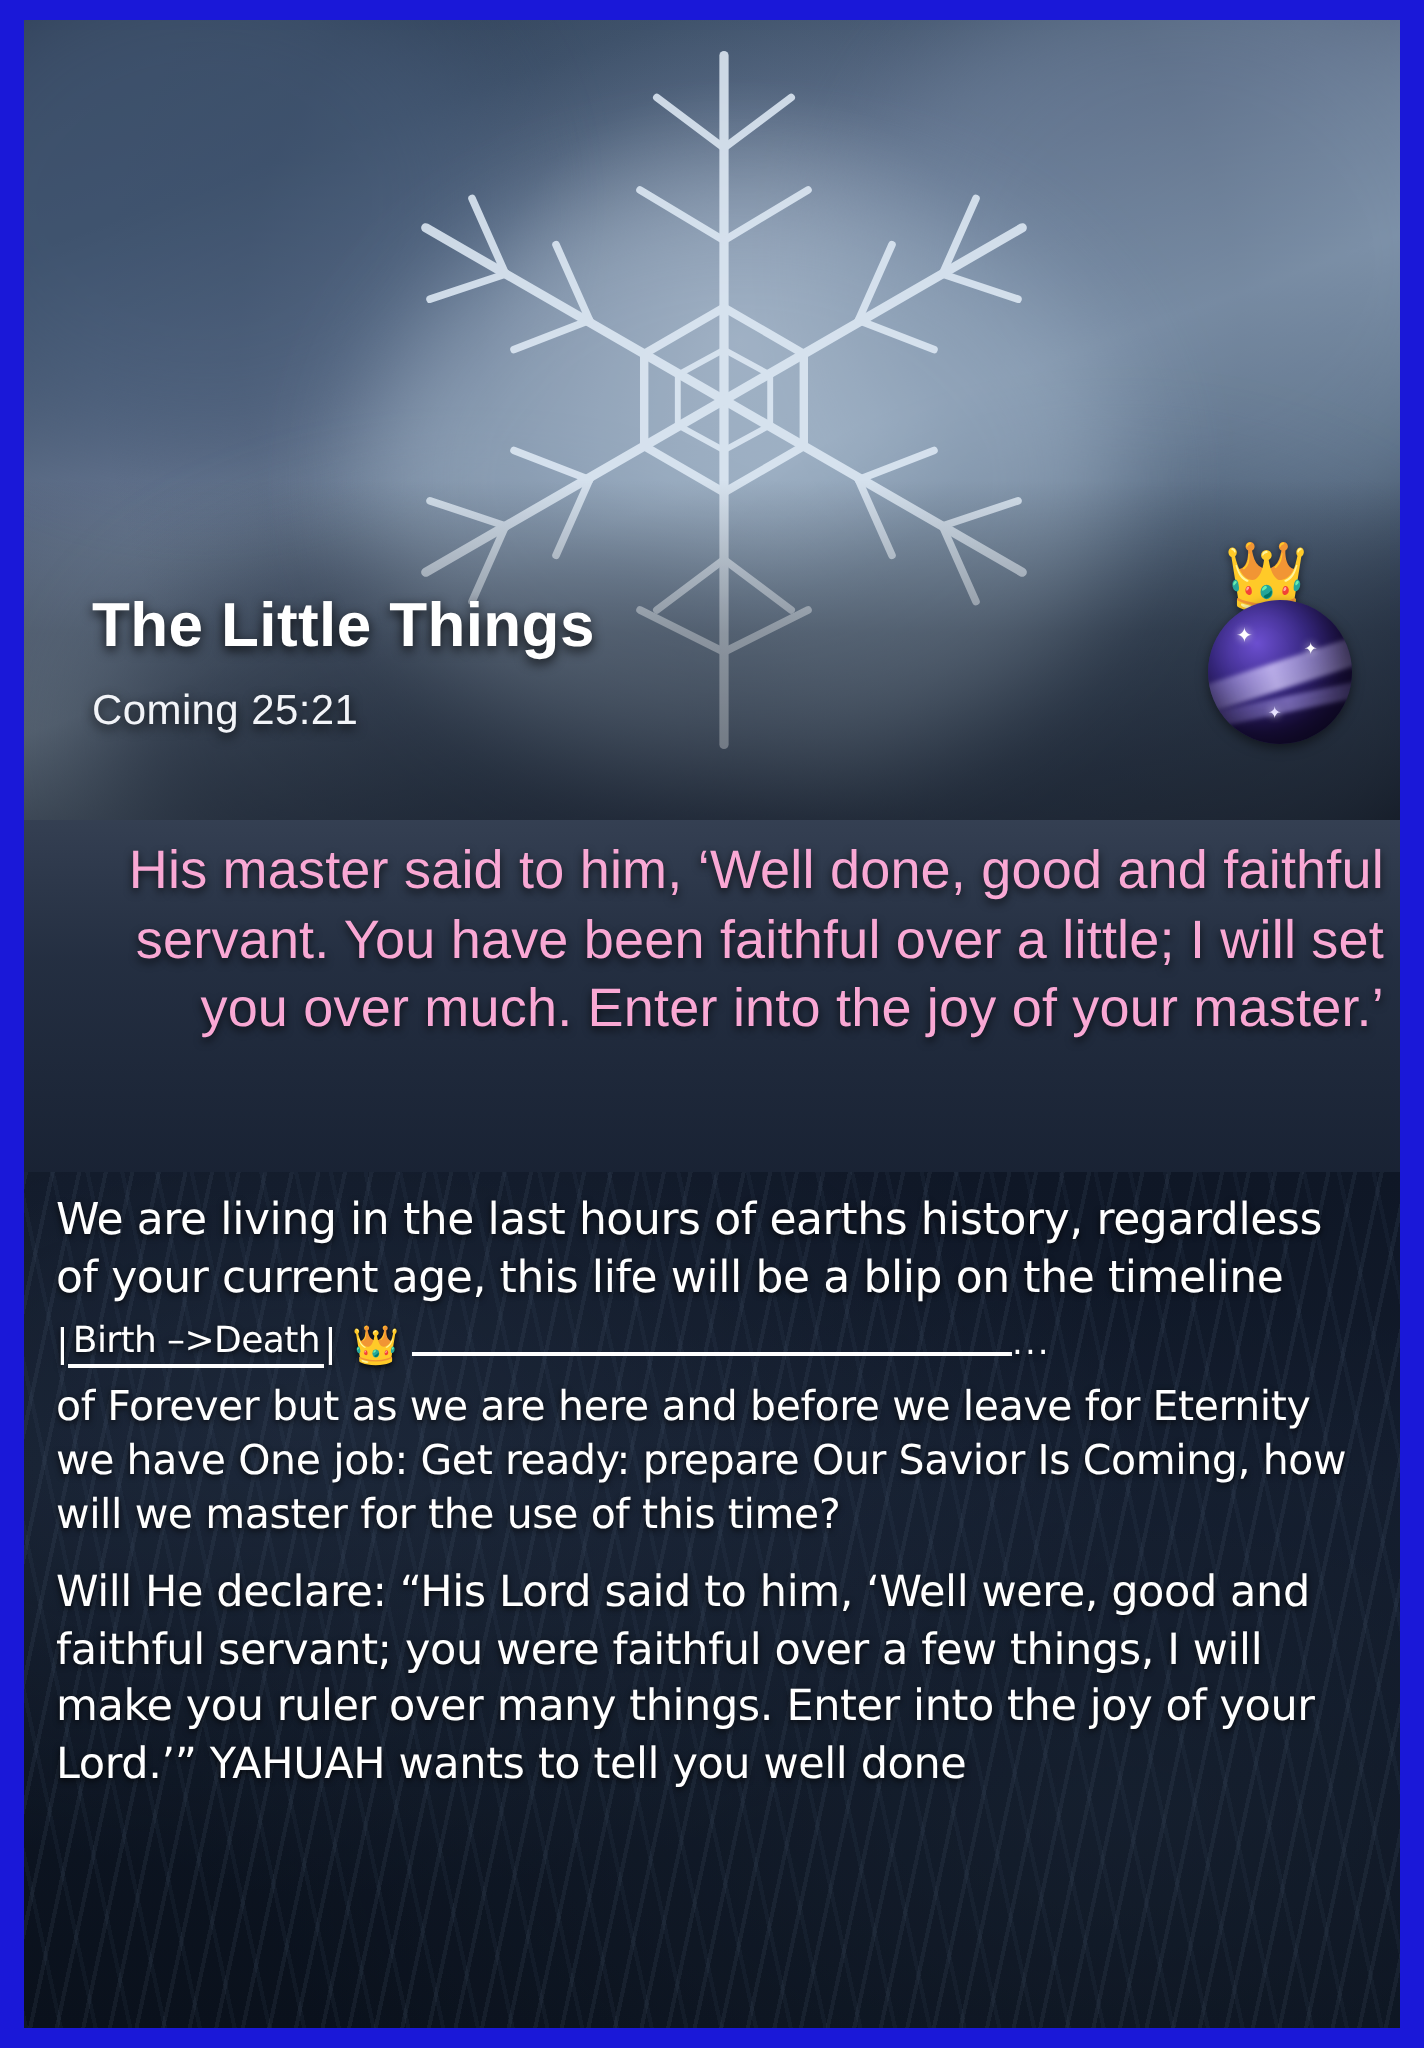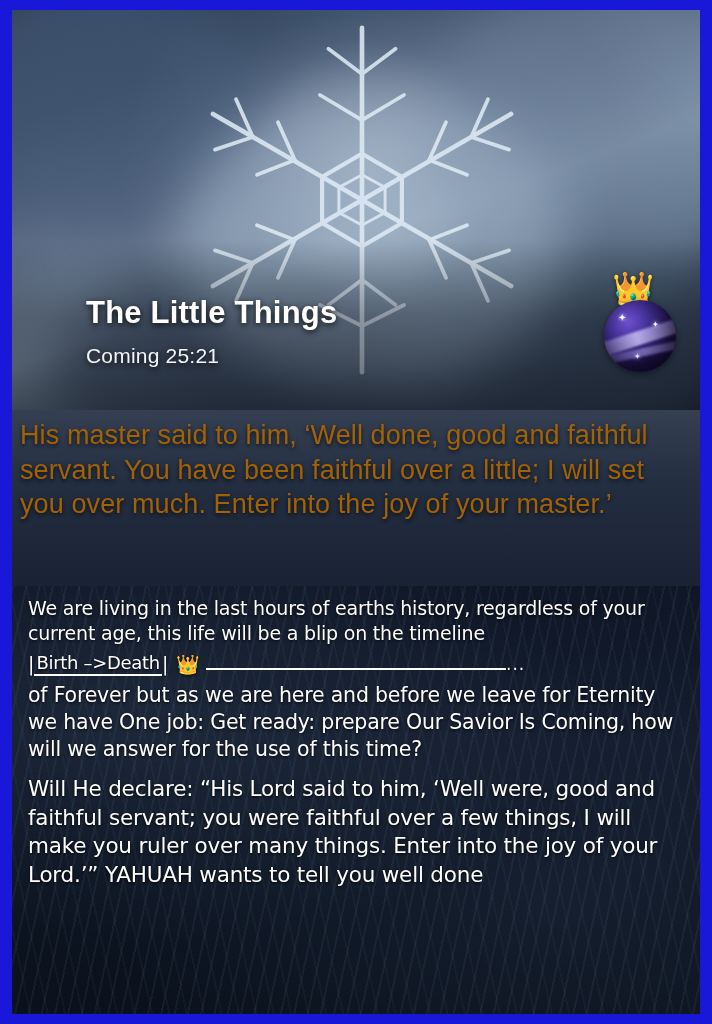--- a/index.html
+++ b/index.html
@@ -73,21 +73,20 @@
     height: 170px;
     background: linear-gradient(to bottom, rgba(10,14,22,0) 0%, rgba(10,14,22,0.35) 45%, rgba(12,16,24,0.55) 100%);
   }
 
   .title-block {
     position: absolute;
     left: 34px;
     top: 286px;
     z-index: 5;
     text-shadow: 0 2px 6px rgba(0,0,0,.85);
-    margin-left: 40px;
   }
   .title-main {
     color: #ffffff;
     font-size: 31px;
     font-weight: bold;
     letter-spacing: .2px;
     line-height: 1.1;
   }
   .title-ref {
     margin-top: 14px;
@@ -161,24 +160,24 @@
     overflow: hidden;
   }
   .verse-bg {
     position: absolute;
     inset: 0;
     background:
       linear-gradient(180deg, rgba(58,70,90,.85) 0%, rgba(40,52,72,.8) 40%, rgba(26,36,54,.88) 100%);
   }
   .verse-text {
     position: relative;
-    color: #a16207;
+    color: #f9a8d4;
     font-size: 27px;
     line-height: 1.28;
-    text-align: left;
+    text-align: right;
     padding: 8px 8px 0 8px;
     text-shadow: 0 2px 4px rgba(0,0,0,.7);
     letter-spacing: .1px;
   }
 
   
   .lower {
     position: absolute;
     left: 0;
     top: 576px;
@@ -204,21 +203,21 @@
     color: #ffffff;
     font-family: "DejaVu Sans", sans-serif;
   }
   .para {
     font-size: 20.5px;
     line-height: 1.32;
     letter-spacing: -0.2px;
     text-shadow: 0 1px 3px rgba(0,0,0,.85);
     margin: 0 0 6px 0;
   }
-  .para.p1 { font-size: 19px; }
+  .para.p1 { font-size: 22px; }
   .para.p3 { margin-top: 6px; }
   .para.p4 { margin-top: 12px; font-size: 21.5px; line-height: 1.33; }
 
   .timeline-row {
     display: flex;
     align-items: center;
     font-size: 19px;
     margin: 4px 0 2px 0;
     white-space: nowrap;
     text-shadow: 0 1px 3px rgba(0,0,0,.85);
@@ -322,19 +321,19 @@
 
         <div class="timeline-row">
           <span class="tl-bar">|</span>
           <span class="tl-label">Birth –&gt;Death</span>
           <span class="tl-bar">|</span>
           <span class="tl-crown">👑</span>
           <span class="tl-line"></span>
           <span class="tl-dots">...</span>
         </div>
 
-        <p class="para p3">of  Forever but as we are here and before we leave for Eternity we have One job: Get ready: prepare Our Savior Is Coming, how will we answer for the use of this time?</p>
+        <p class="para p3">of  Forever but as we are here and before we leave for Eternity we have One job: Get ready: prepare Our Savior Is Coming, how will we master for the use of this time?</p>
         <p class="para p4">Will He declare: “His Lord said to him, ‘Well were, good and faithful servant; you were faithful over a few things, I will make you ruler over many things. Enter into the joy of your Lord.’” YAHUAH wants to tell you well done</p>
       </div>
     </div>
 
   </div>
 </div>
 
 </body></html>

